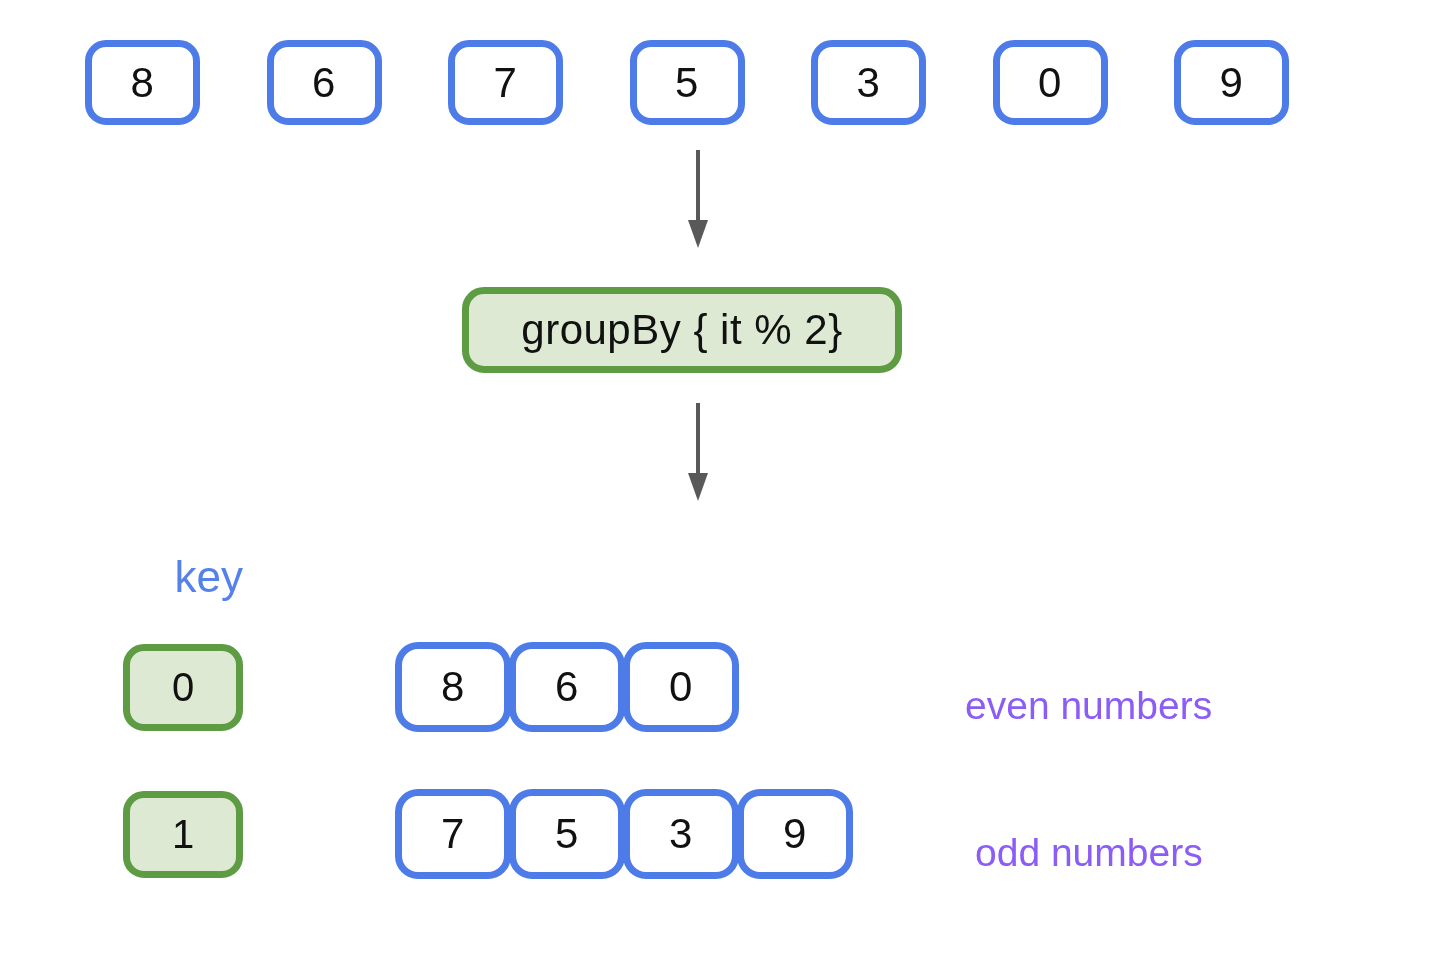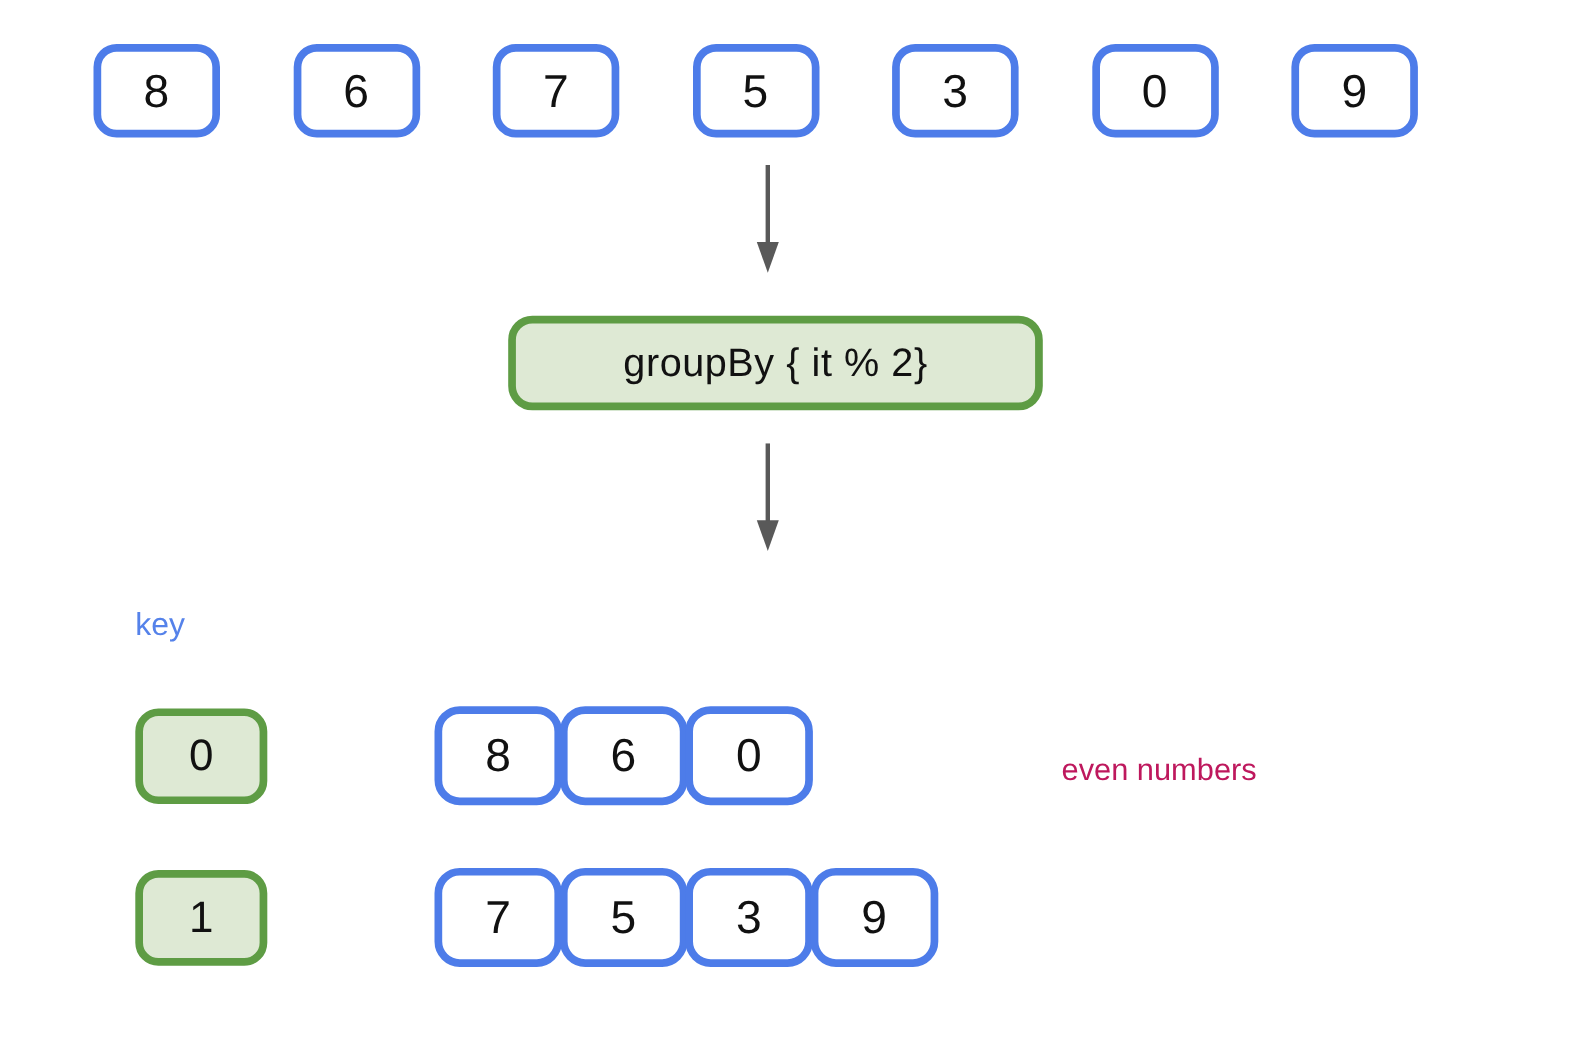--- a/index.html
+++ b/index.html
@@ -29,35 +29,35 @@
   }
   .input-row .box { width: 115px; height: 85px; }
 
   
   .arrow { position: absolute; left: 685px; width: 26px; height: 100px; }
   .arrow-1 { top: 150px; }
   .arrow-2 { top: 403px; }
 
   
   .op-box {
-    position: absolute; left: 462px; top: 287px; width: 486px; height: 86px;
+    position: absolute; left: 462px; top: 287px; width: 440px; height: 86px;
     display: flex; align-items: center; justify-content: center;
     background: #DEE9D4;
     border: 7px solid #5E9C44;
     border-radius: 22px;
     color: #111111;
-    font-size: 36px;
+    font-size: 42px;
     font-weight: 500;
     letter-spacing: 0.5px;
   }
 
   
   .col-header {
     position: absolute; top: 552px;
-    color: #5582EA; font-size: 29px; text-align: left;
+    color: #5582EA; font-size: 44px; text-align: right;
   }
   .col-header.key   { left: 123px; width: 120px; }
   .col-header.value { left: 470px; width: 180px; }
 
   
   .key-box {
     position: absolute; left: 123px; width: 120px; height: 87px;
     display: flex; align-items: center; justify-content: center;
     background: #DEE9D4;
     border: 7px solid #5E9C44;
@@ -70,21 +70,21 @@
   
   .value-row { position: absolute; left: 395px; display: flex; }
   .value-row.row-even { top: 642px; }
   .value-row.row-odd  { top: 789px; }
   .value-row .box { width: 116px; height: 90px; border-radius: 23px; }
   .value-row .box + .box { margin-left: -2px; }
 
   
   .caption {
     position: absolute;
-    color: #be185d; font-size: 28px; white-space: nowrap;
+    color: #8b5cf6; font-size: 39px; white-space: nowrap;
   }
   .caption.row-even { left: 965px; top: 684px; }
   .caption.row-odd  { left: 975px; top: 831px; }
 </style>
 </head>
 <body>
 
 <div class="canvas">
 
   <div class="input-row">
@@ -119,14 +119,15 @@
   </div>
   <div class="caption row-even">even numbers</div>
 
   <div class="key-box row-odd">1</div>
   <div class="value-row row-odd">
     <div class="box">7</div>
     <div class="box">5</div>
     <div class="box">3</div>
     <div class="box">9</div>
   </div>
+  <div class="caption row-odd">odd numbers</div>
 
 </div>
 
 </body></html>

